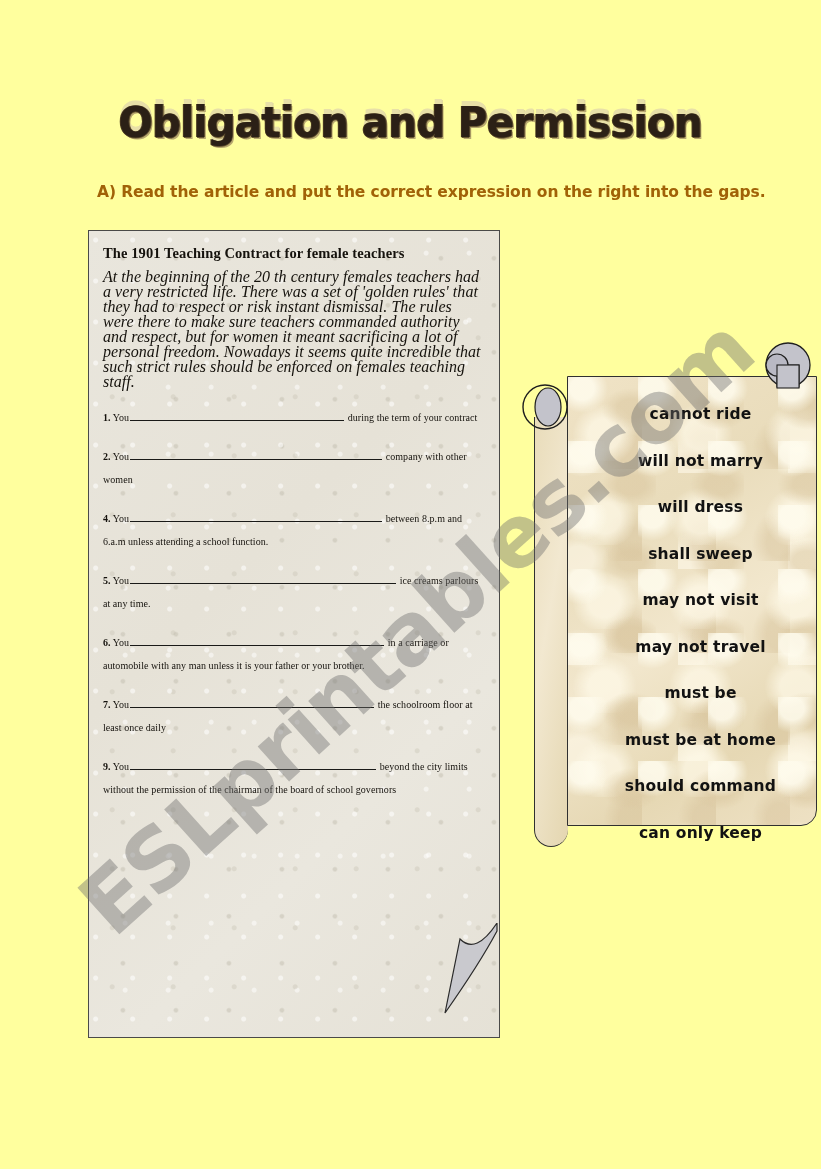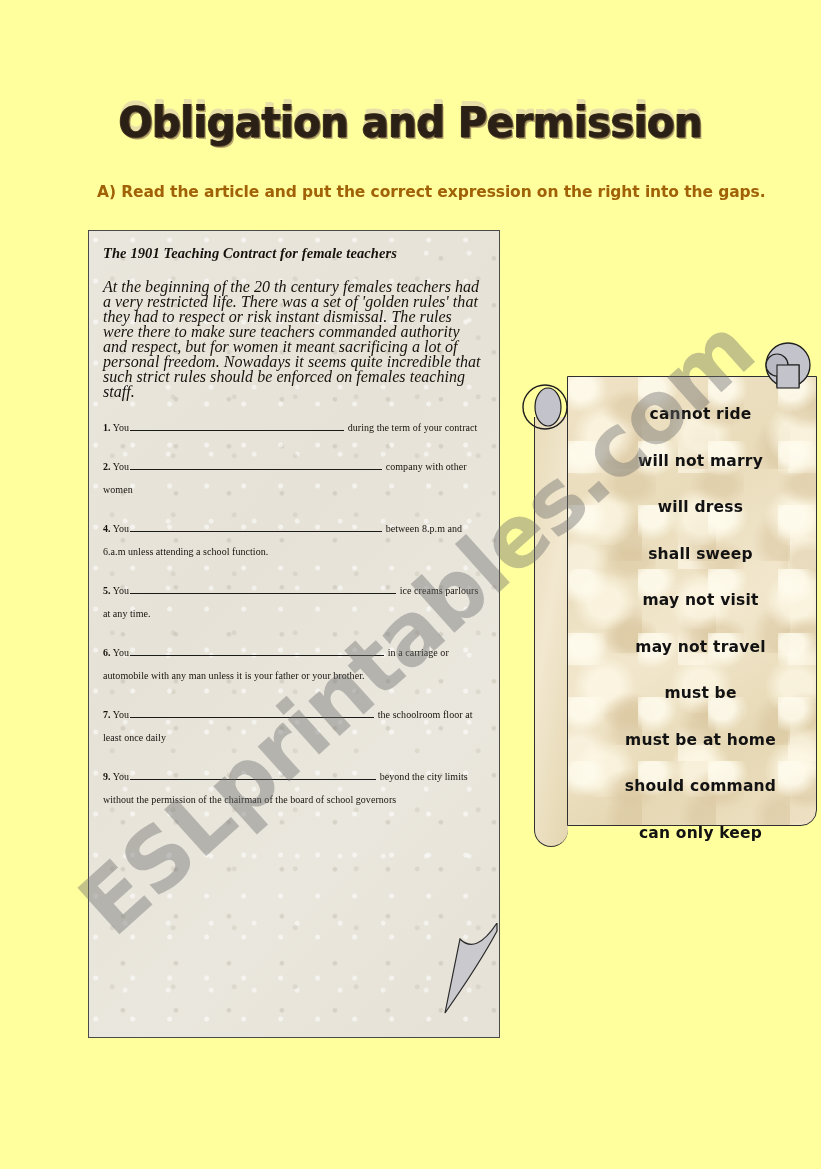--- a/index.html
+++ b/index.html
@@ -114,25 +114,24 @@
     box-sizing: border-box;
     overflow: hidden;
     z-index: 10;
   }
   #article-inner {
     position: relative;
     padding: 14px 16px 0 14px;
   }
   #article-heading {
     font-family: "Liberation Serif", serif;
-    font-style: italic;
     font-weight: bold;
     font-size: 14.5px;
     color: #15120d;
-    margin-bottom: 17px;
+    margin-bottom: 7px;
     letter-spacing: 0.1px;
   }
   #article-intro {
     font-family: "Liberation Serif", serif;
     font-style: italic;
     font-size: 16px;
     line-height: 15px;
     color: #15120d;
     margin-bottom: 17px;
     letter-spacing: 0.05px;

